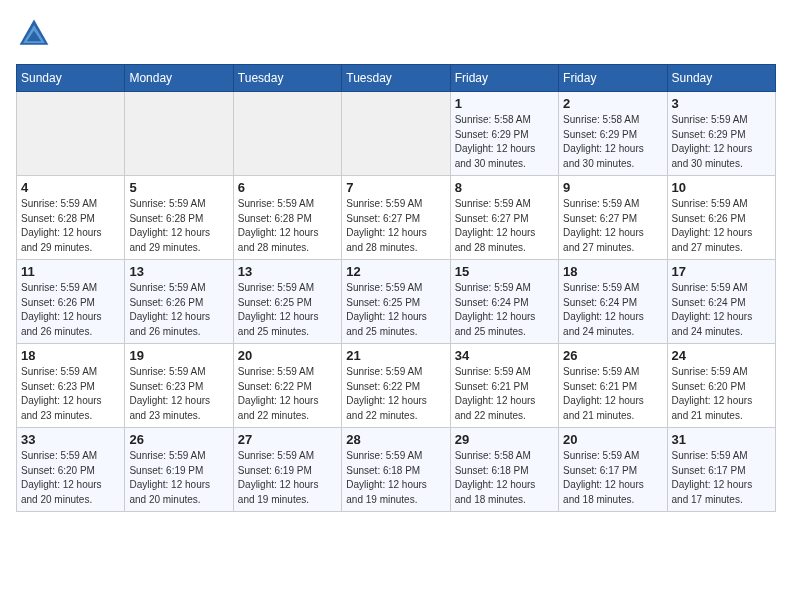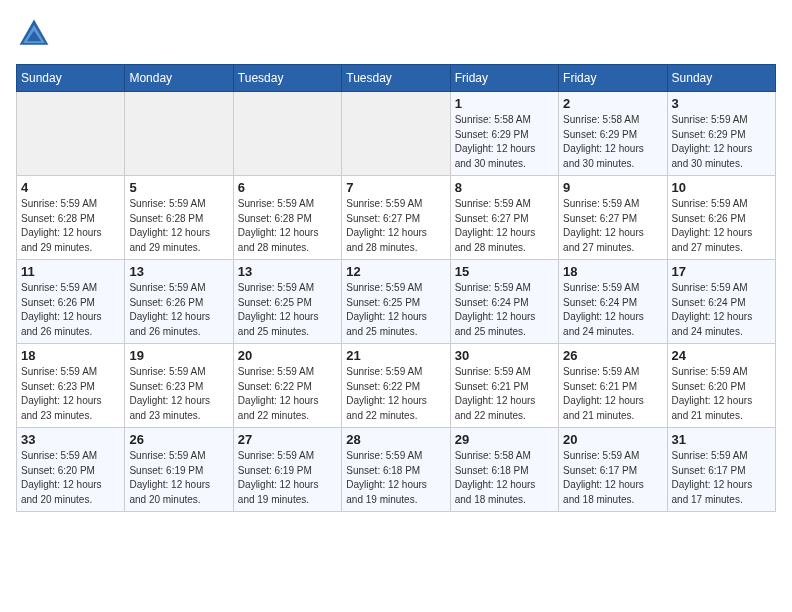--- a/index.html
+++ b/index.html
@@ -276,21 +276,21 @@
 and 22 minutes.</div>
         </td>
         <td>
           <span class="day-number">21</span>
           <div class="day-info" style="white-space: pre-line;">Sunrise: 5:59 AM
 Sunset: 6:22 PM
 Daylight: 12 hours
 and 22 minutes.</div>
         </td>
         <td>
-          <span class="day-number">30</span>
+          <span class="day-number">34</span>
           <div class="day-info" style="white-space: pre-line;">Sunrise: 5:59 AM
 Sunset: 6:21 PM
 Daylight: 12 hours
 and 22 minutes.</div>
         </td>
         <td>
           <span class="day-number">26</span>
           <div class="day-info" style="white-space: pre-line;">Sunrise: 5:59 AM
 Sunset: 6:21 PM
 Daylight: 12 hours

